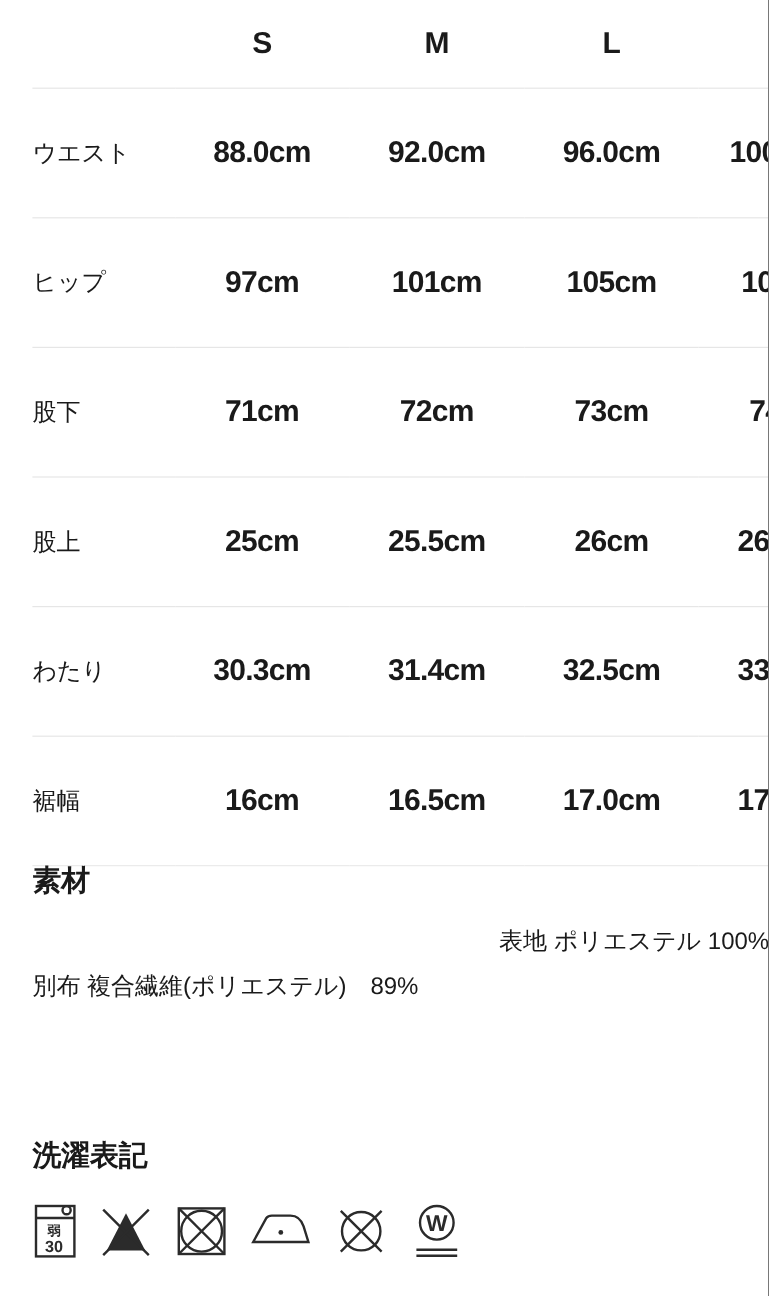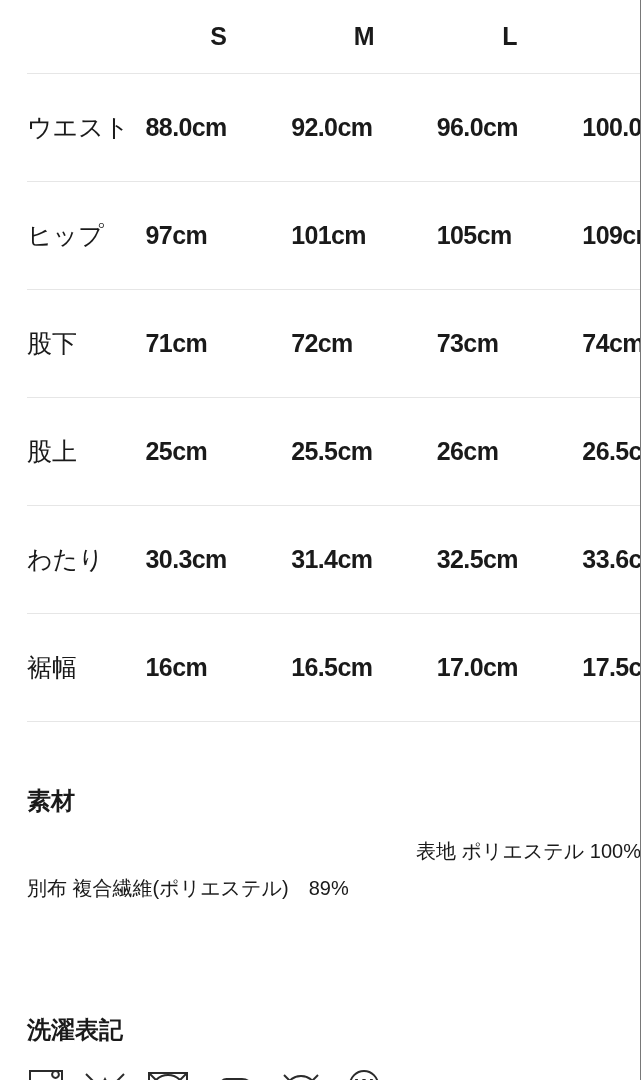--- a/index.html
+++ b/index.html
@@ -16,32 +16,32 @@
   }
   col.c-label{width:114px;}
   col.c-size{width:140px;}
   thead tr{height:73px;border-bottom:1px solid #e6e6e6;}
   tbody tr{height:108px;border-bottom:1px solid #e6e6e6;}
   thead th{
     font-size:25px;font-weight:700;letter-spacing:-0.5px;
     text-align:center;vertical-align:middle;padding:0;
   }
   tbody th{
-    font-size:25px;font-weight:400;text-align:left;
+    font-size:20px;font-weight:400;text-align:left;
     vertical-align:middle;padding:0;white-space:nowrap;
   }
   tbody td{
     font-size:25px;font-weight:700;letter-spacing:-0.6px;
-    text-align:left;vertical-align:middle;padding:0;white-space:nowrap;
+    text-align:center;vertical-align:middle;padding:0;white-space:nowrap;
   }
   
   .section-heading{
     margin:0 0 0 27px;font-size:24px;font-weight:700;line-height:26px;
   }
-  .material-heading{margin-top:66px;}
+  .material-heading{}
   .material-line{
     margin:0 0 0 27px;font-size:20px;font-weight:400;line-height:23px;
   }
   .material-line.first{margin-top:26px;text-align:right;}
   .material-line.second{margin-top:14px;}
   .care-heading{margin-top:117px;}
   .care-row{
     display:flex;align-items:center;gap:17px;
     margin:25px 0 0 27px;height:48px;
   }

